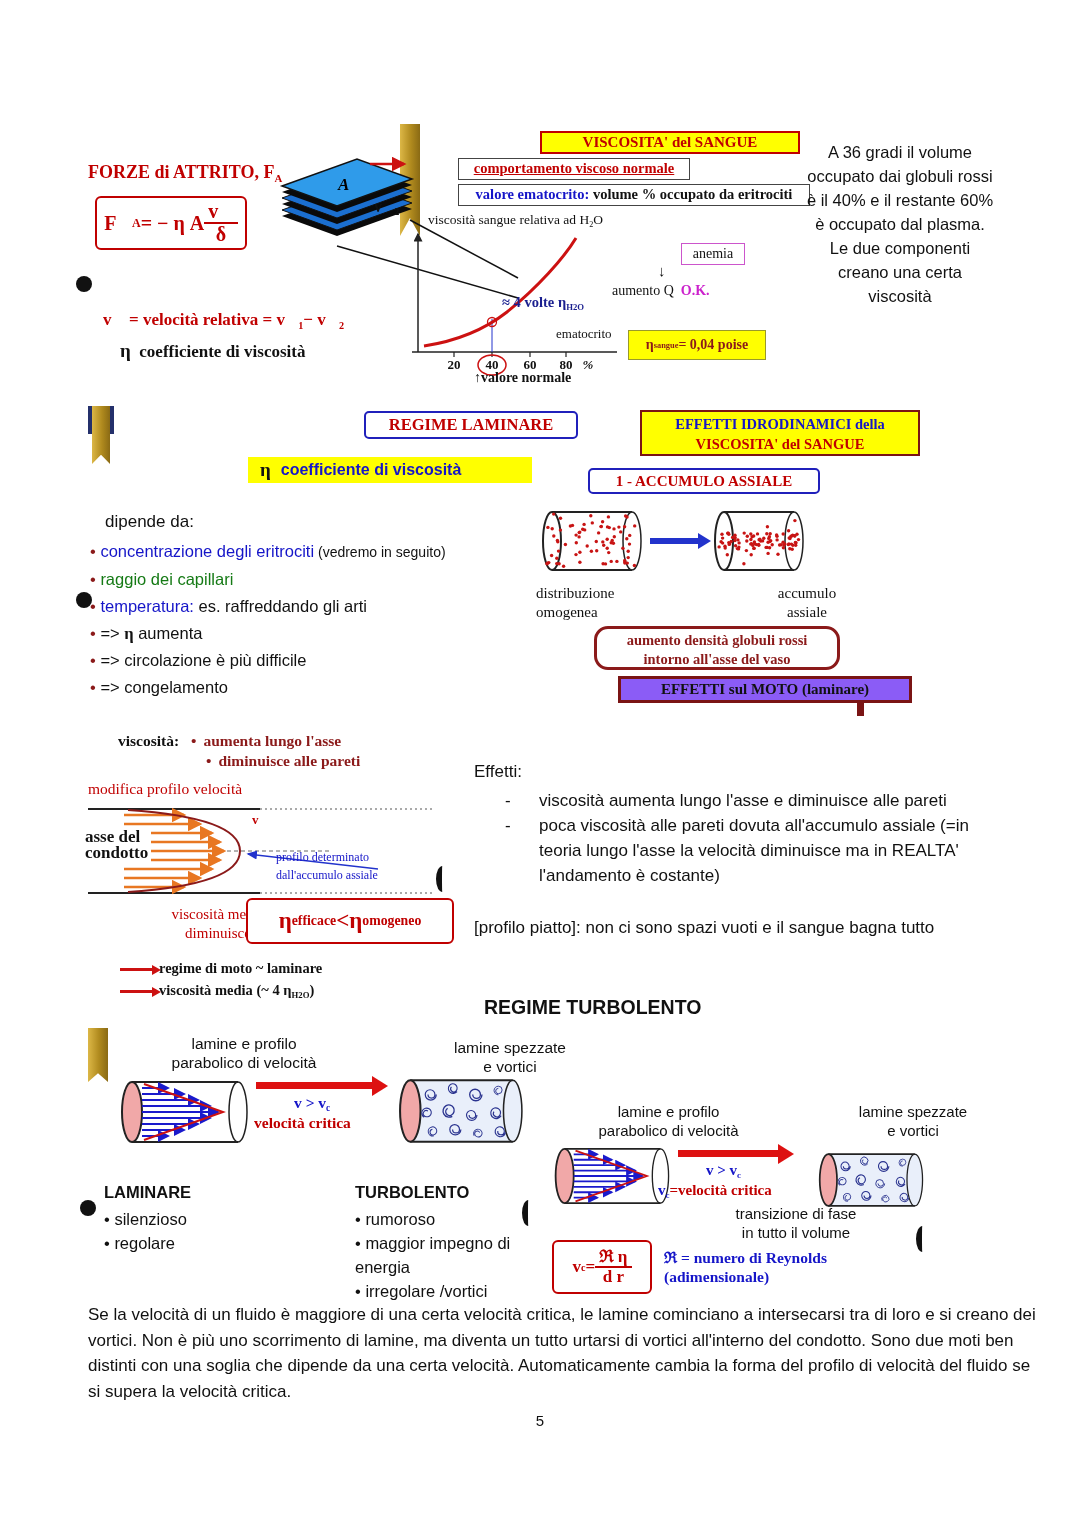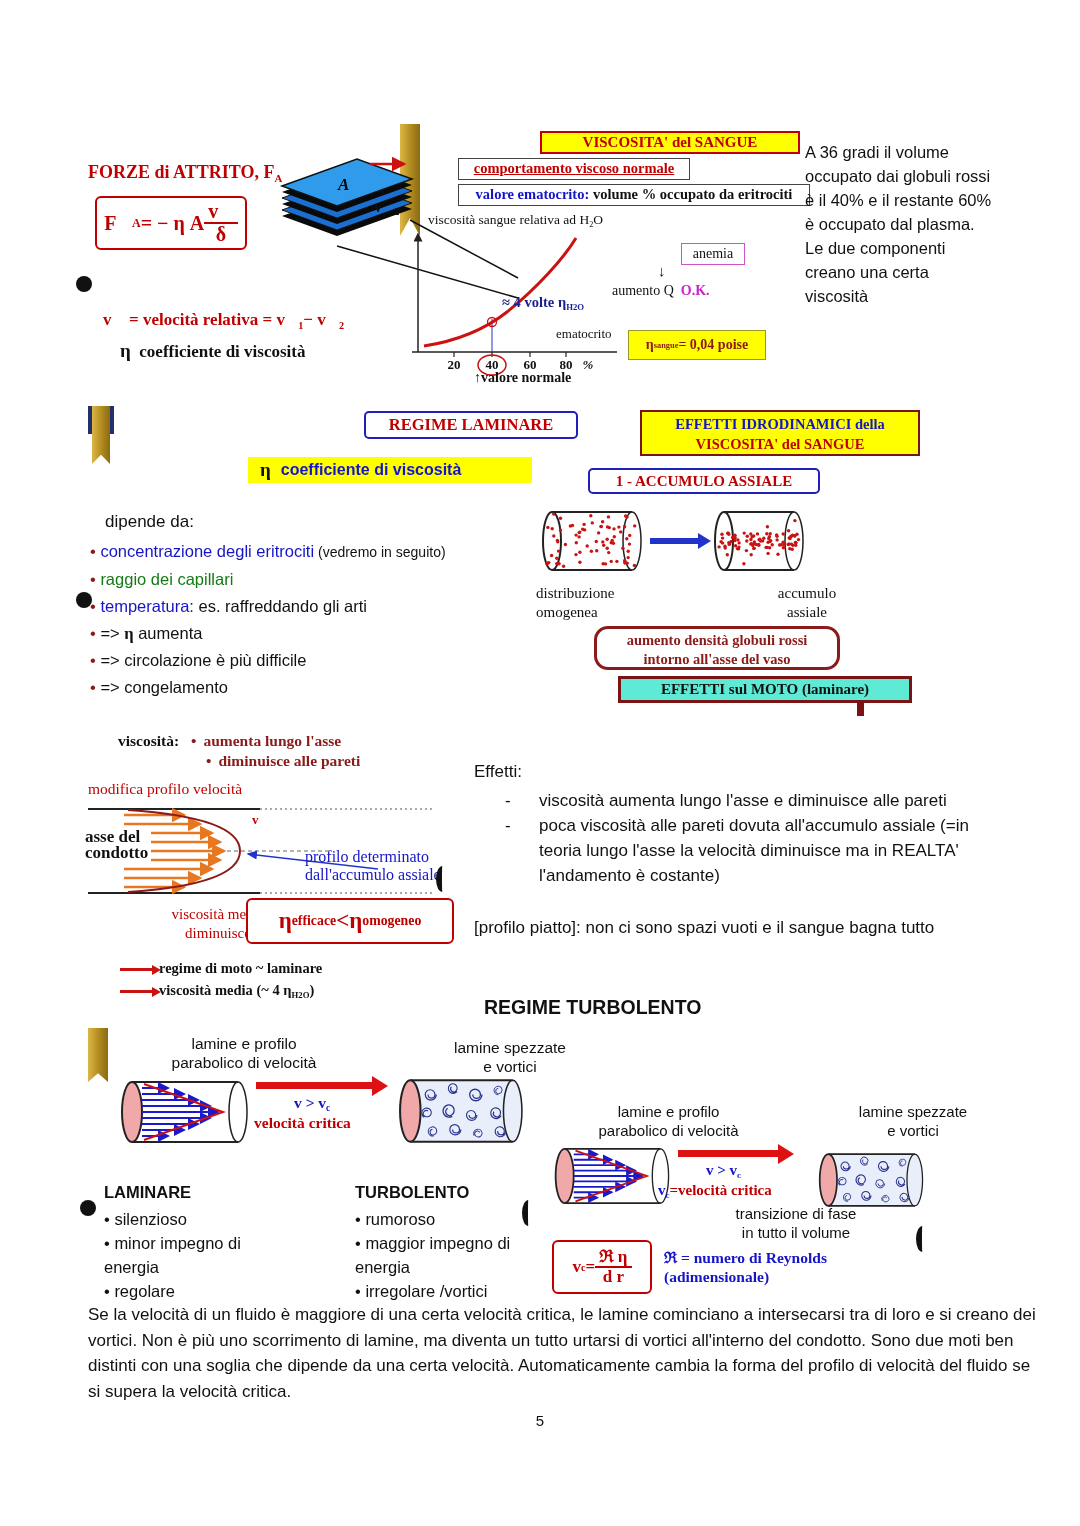--- a/index.html
+++ b/index.html
@@ -18,21 +18,21 @@
   .blue { color:#1515c8; }
   .navy { color:#1a1f8f; }
   .green { color:#157a15; }
   .mag { color:#cc22cc; }
   .hl { background:#ffff00; }
   .sb { font-size:0.6em; vertical-align:-0.35em; }
   .box-red { border:2.5px solid #c00000; border-radius:6px; background:#fff; }
   .box-blue { border:2px solid #2020bb; border-radius:5px; background:#fff; }
   .box-thin { border:1.5px solid #444; background:#fff; }
   .box-pink { border:1.5px solid #cc55cc; background:#fff; }
-  .box-dred { border:3px solid #7a1414; background:#5eead4; }
+  .box-dred { border:3px solid #7a1414; background:#8b5cf6; }
   .box-dred-round { border:3px solid #8b1a1a; border-radius:14px; background:#fff; }
   .box-yellow { background:#ffff00; border:2px solid #7a1414; }
   .ribbon { position:absolute; background:linear-gradient(90deg,#dcb746,#b08a1e 55%,#8a6a14);
             clip-path:polygon(0 0,100% 0,100% 100%,50% 84%,0 100%); }
   .logo { position:absolute; background:#24306b; }
   .halfdot { position:absolute; width:16px; height:16px; background:#111; border-radius:50%; }
   .crescent { position:absolute; width:13px; height:26px; border-left:6px solid #111; border-radius:50%; }
   .arrow-red { position:absolute; height:7px; background:#dd1111; }
   .arrow-red::after { content:""; position:absolute; left:100%; top:50%; transform:translateY(-50%);
        border-left:16px solid #dd1111; border-top:10px solid transparent; border-bottom:10px solid transparent; }
@@ -199,21 +199,21 @@
 <div class="abs serif" style="left:556px;top:326px;font-size:13px;"><span>ematocrito</span></div>
 
 <div class="abs serif b dred" style="left:628px;top:330px;width:138px;height:30px;background:#ffff00;border:1px solid #99992a;display:flex;align-items:center;justify-content:center;font-size:14px;">
   <span>η</span>
     <sub class="sb">sangue</sub>
     <span>= 0,04 poise</span>
 </div>
 
 <div class="abs serif b" style="left:474px;top:370px;font-size:14px;"><span>↑valore  normale</span></div>
 
-<div class="abs sans" style="left:805px;top:140px;width:190px;font-size:16.5px;line-height:24px;"><span>A 36 gradi il volume occupato dai globuli rossi è il 40% e il restante 60% è occupato dal plasma. Le due componenti creano una certa viscosità</span></div>
+<div class="abs sans" style="left:805px;top:140px;width:190px;font-size:16.5px;line-height:24px;text-align:center;"><span>A 36 gradi il volume occupato dai globuli rossi è il 40% e il restante 60% è occupato dal plasma. Le due componenti creano una certa viscosità</span></div>
 
 <div class="halfdot" style="left:76px;top:276px;"></div>
 
 <div class="logo" style="left:88px;top:406px;width:26px;height:28px;"></div>
 <div class="ribbon" style="left:92px;top:406px;width:18px;height:58px;"></div>
 
 <div class="abs box-blue serif b red ctr" style="left:316px;top:411px;width:214px;height:28px;font-size:16.5px;line-height:24px;"><span>REGIME  LAMINARE</span></div>
 
 <div class="abs box-yellow serif b ctr" style="left:592px;top:410px;width:280px;height:46px;font-size:14.5px;line-height:20px;padding-top:2px;">
   <div class="blue">EFFETTI  IDRODINAMICI  della</div>
@@ -473,21 +473,21 @@
   </g>
   <path d="M 46,15 C 120,20 158,34 158,56 C 158,78 120,92 46,97" fill="none" stroke="#8b1a1a" stroke-width="2"></path>
   <line x1="296" y1="74" x2="166" y2="59" stroke="#2233cc" stroke-width="1.5" marker-end="url(#mN)"></line>
 </svg>
 
 <div class="abs serif b" style="left:82px;top:828px;font-size:17px;line-height:16px;background:#fff;padding:1px 3px;">
   <div>asse del</div>
   <div>condotto</div>
 </div>
 <div class="abs serif b red" style="left:252px;top:812px;font-size:13px;"><span>v⃗</span></div>
-<div class="abs serif blue" style="left:305px;top:848px;font-size:16px;line-height:18px;">
+<div class="abs serif blue" style="left:276px;top:848px;font-size:12px;line-height:18px;">
   <div>profilo determinato</div>
   <div>dall'accumulo assiale</div>
 </div>
 
 <div class="abs serif red ctr" style="left:110px;top:905px;width:120px;font-size:15px;line-height:19px;">
   <div>viscosità media</div>
   <div>diminuisce</div>
 </div>
 
 <div class="abs box-red serif b red" style="left:246px;top:898px;width:208px;height:46px;display:flex;align-items:center;justify-content:center;font-size:23px;border-width:2.5px;">
@@ -538,21 +538,20 @@
   <span>v &gt; v</span><sub class="sb">c</sub>
 </div>
 <div class="abs serif b red" style="left:254px;top:1114px;font-size:15.5px;"><span>velocità  critica</span></div>
 <svg class="abs" viewBox="0 0 125 76" style="left:398px;top:1072px;width:128px;height:78px;">
     <use href="#sym-turb"></use>
   </svg>
 
 <div class="abs sans b" style="left:104px;top:1183px;font-size:16.5px;"><span>LAMINARE</span></div>
 <ul class="abs sans plain" style="left:104px;top:1207px;width:165px;font-size:16.5px;line-height:24px;">
   <li><span>silenzioso</span></li>
-  <li><span>minor impegno di energia</span></li>
   <li><span>regolare</span></li>
 </ul>
 <div class="abs sans b" style="left:355px;top:1183px;font-size:16.5px;"><span>TURBOLENTO</span></div>
 <ul class="abs sans plain" style="left:355px;top:1207px;width:160px;font-size:16.5px;line-height:24px;">
   <li><span>rumoroso</span></li>
   <li><span>maggior impegno di energia</span></li>
   <li><span>irregolare /vortici</span></li>
 </ul>
 <div class="halfdot" style="left:80px;top:1200px;"></div>
 <div class="crescent" style="left:522px;top:1200px;"></div>

